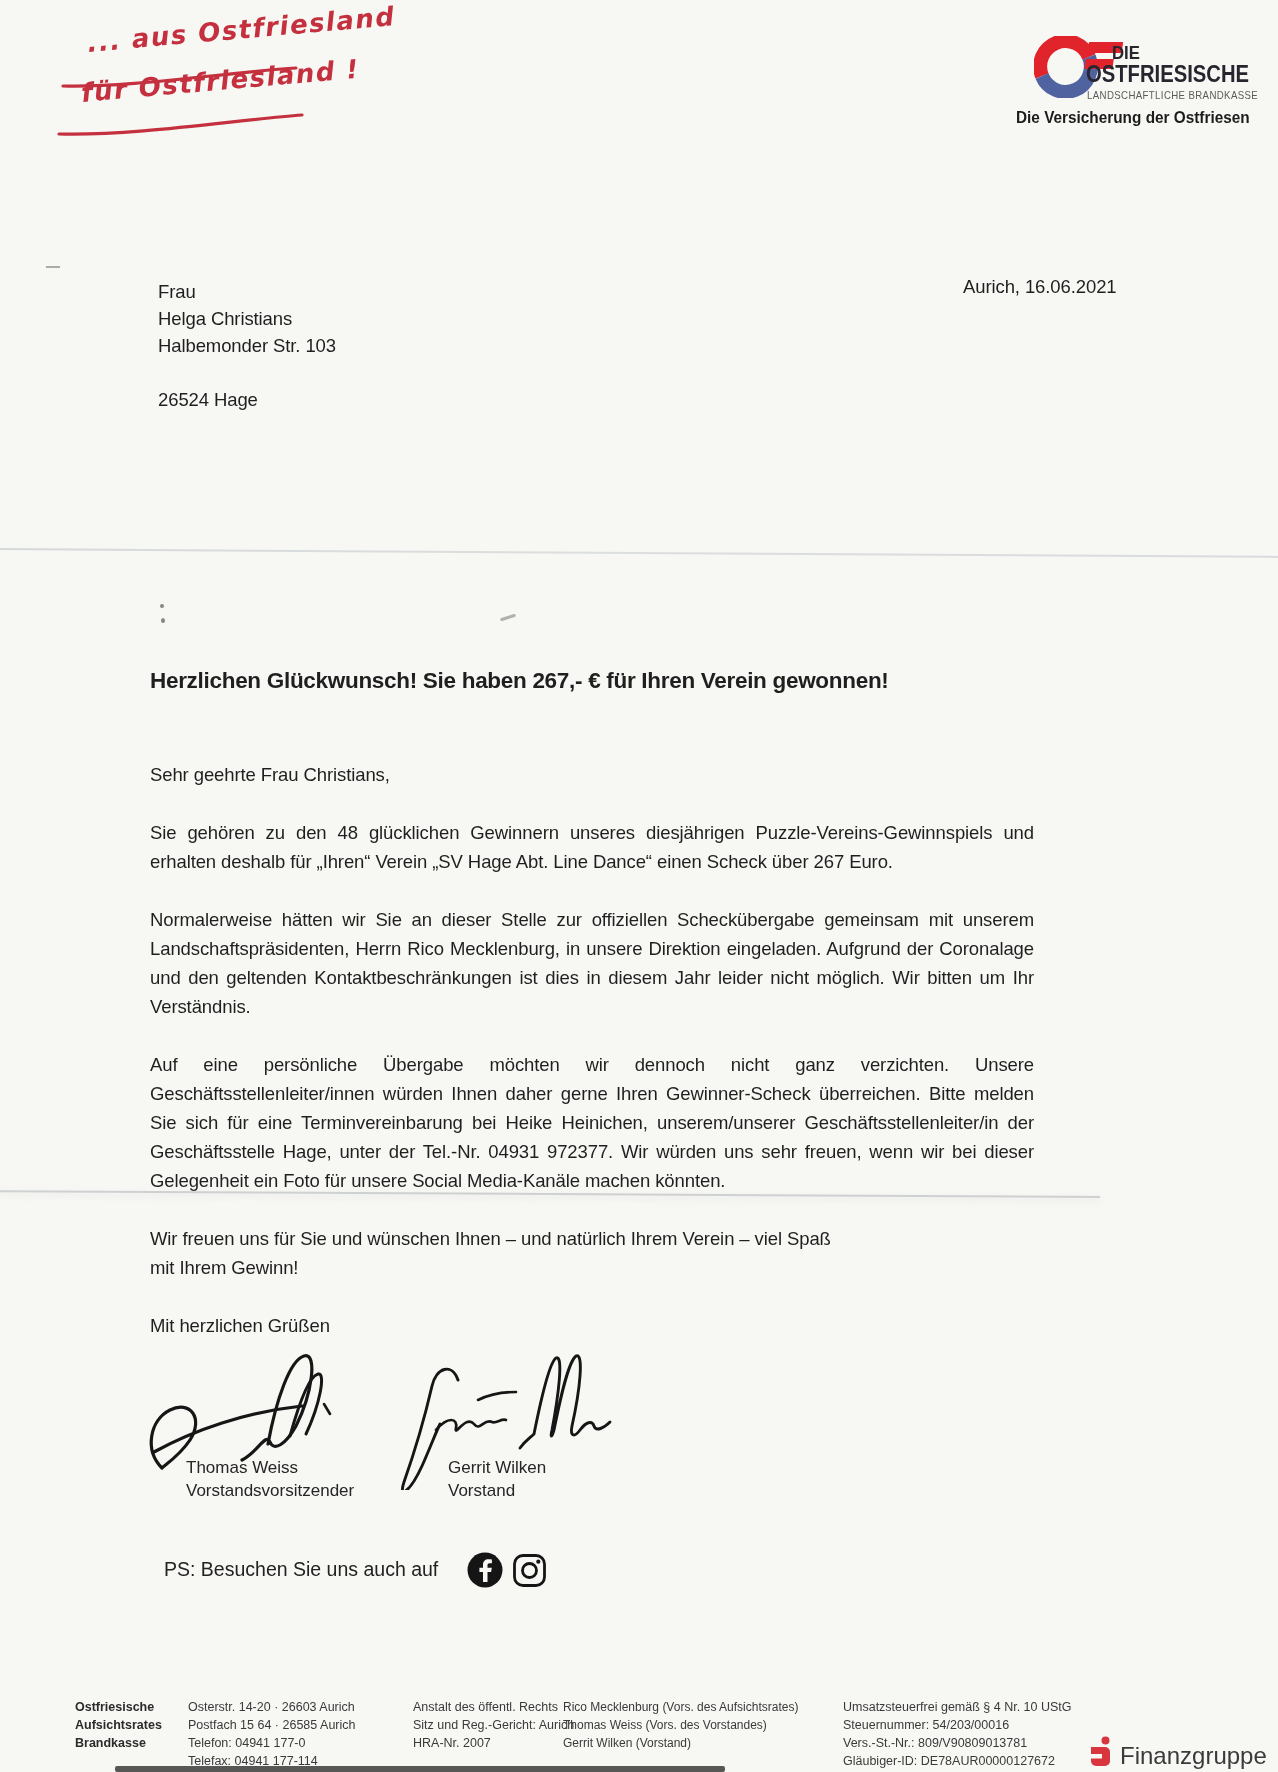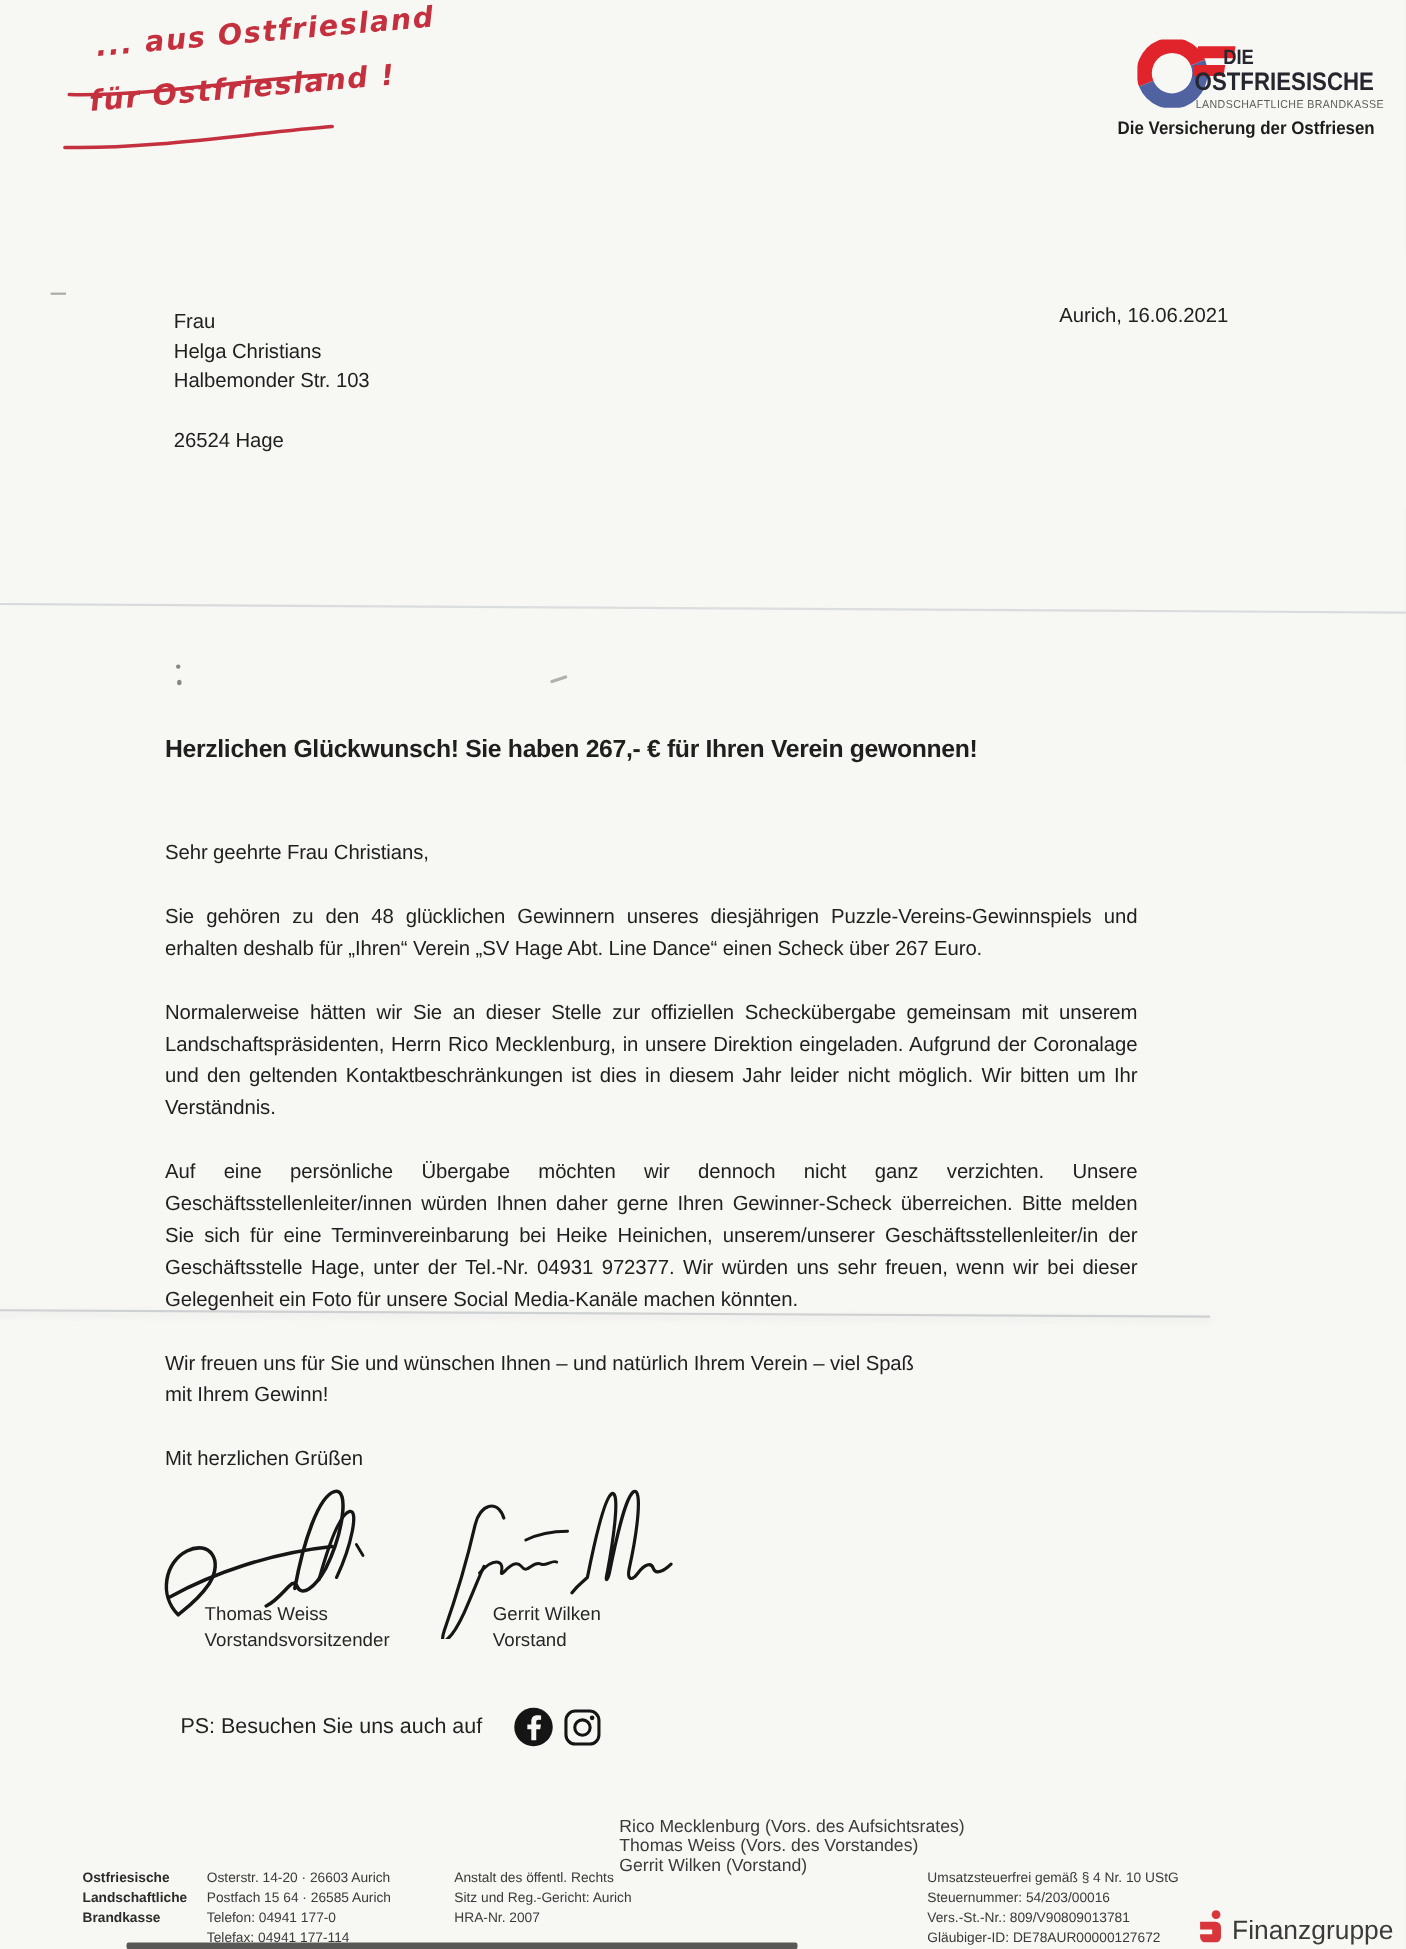--- a/index.html
+++ b/index.html
@@ -141,35 +141,35 @@
     <path fill="#f7f7f4" d="M21.5,31 v-10 h3.6 l0.7,-4.2 h-4.3 v-2.4 c0,-1.3 0.6,-2.1 2.2,-2.1 h2.2 V8.6 C25,8.4 23.5,8.3 22.4,8.3 c-3.2,0-5.4,1.9-5.4,5.4 v3.1 h-3.6 v4.2 h3.6 v10 z"></path>
   </svg>
   <svg class="abs" style="left:512px; top:1553px;" width="35" height="35" viewBox="0 0 35 35">
     <rect x="2.5" y="2.5" width="30" height="30" rx="8.5" fill="none" stroke="#151515" stroke-width="2.8"></rect>
     <circle cx="17.5" cy="17.5" r="7" fill="none" stroke="#151515" stroke-width="2.8"></circle>
     <circle cx="26.3" cy="8.7" r="2.1" fill="#151515"></circle>
   </svg>
 
   <div class="abs fcol bold" style="left:75px; top:1698px;">
     <div>Ostfriesische</div>
-    <div>Landschaftliche</div>
+    <div>Aufsichtsrates</div>
     <div>Brandkasse</div>
   </div>
   <div class="abs fcol" style="left:188px; top:1698px;">
     <div>Osterstr. 14-20 · 26603 Aurich</div>
     <div>Postfach 15 64 · 26585 Aurich</div>
     <div>Telefon:  04941 177-0</div>
     <div>Telefax:  04941 177-114</div>
   </div>
   <div class="abs fcol" style="left:385px; top:1698px;margin-left:28px;">
     <div>Anstalt des öffentl. Rechts</div>
     <div>Sitz und Reg.-Gericht: Aurich</div>
     <div>HRA-Nr. 2007</div>
   </div>
-  <div class="abs fcol" style="left:563px; top:1652px; font-size:16px;">
+  <div class="abs fcol" style="left:563px; top:1698px; font-size:12px;">
     <div>Rico Mecklenburg (Vors. des Aufsichtsrates)</div>
     <div>Thomas Weiss (Vors. des Vorstandes)</div>
     <div>Gerrit Wilken (Vorstand)</div>
   </div>
   <div class="abs fcol" style="left:843px; top:1698px;">
     <div>Umsatzsteuerfrei gemäß § 4 Nr. 10 UStG</div>
     <div>Steuernummer: 54/203/00016</div>
     <div>Vers.-St.-Nr.: 809/V90809013781</div>
     <div>Gläubiger-ID: DE78AUR00000127672</div>
   </div>

